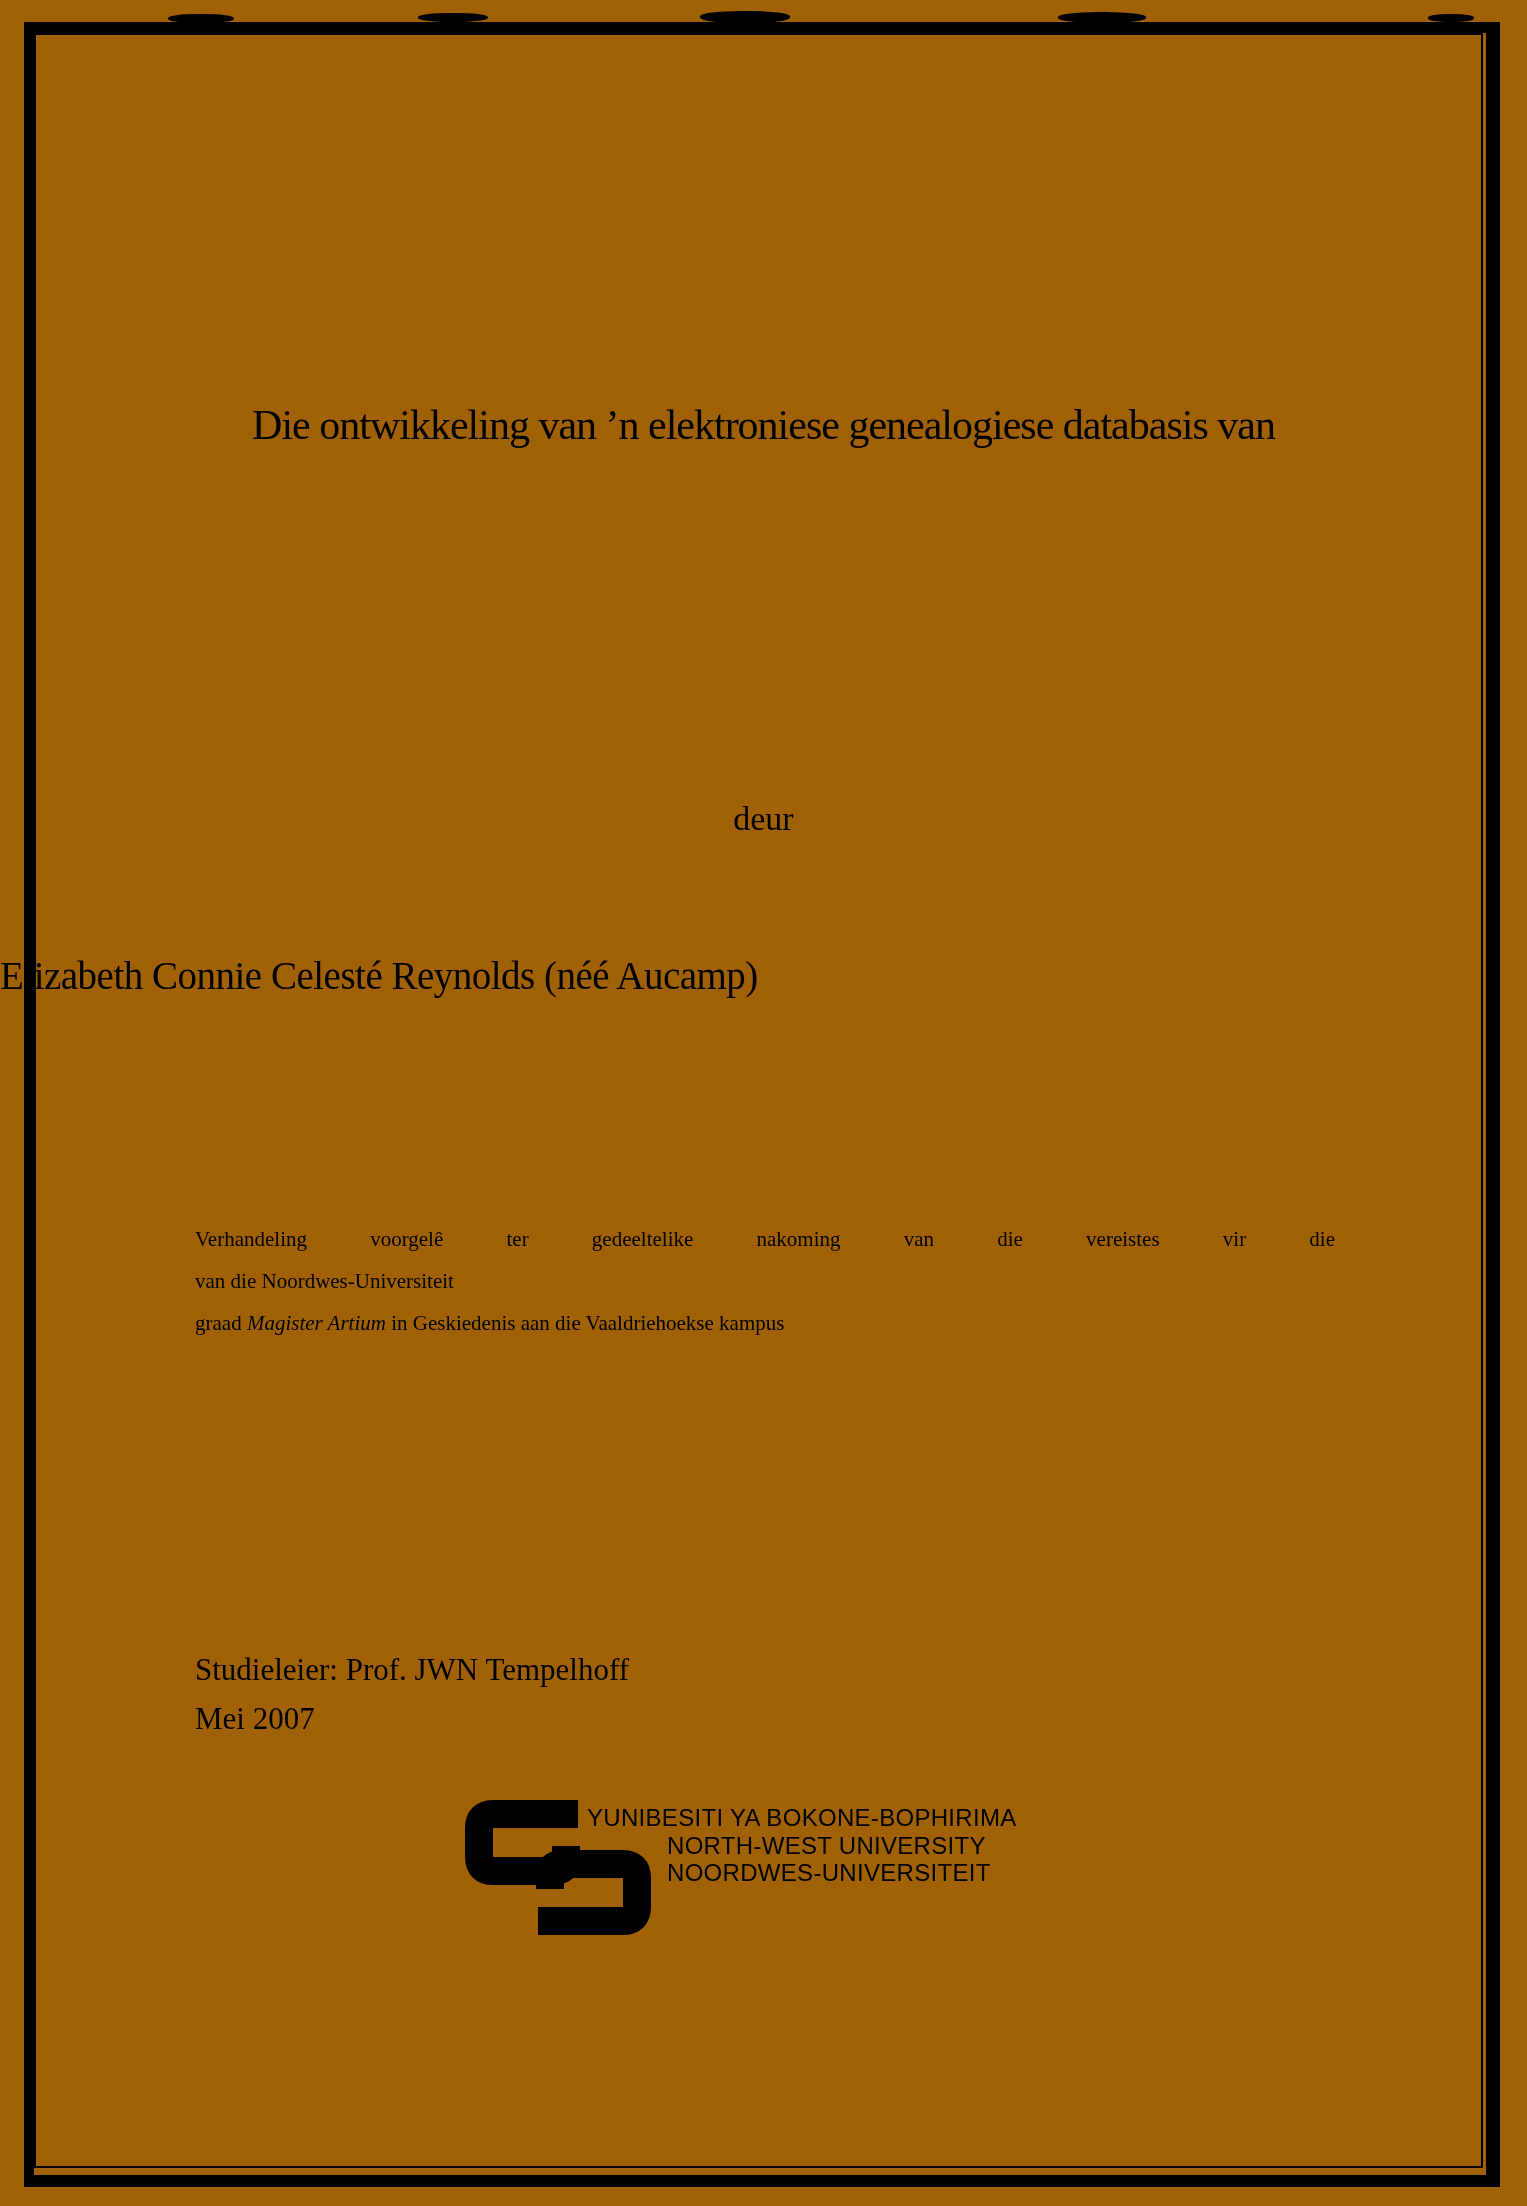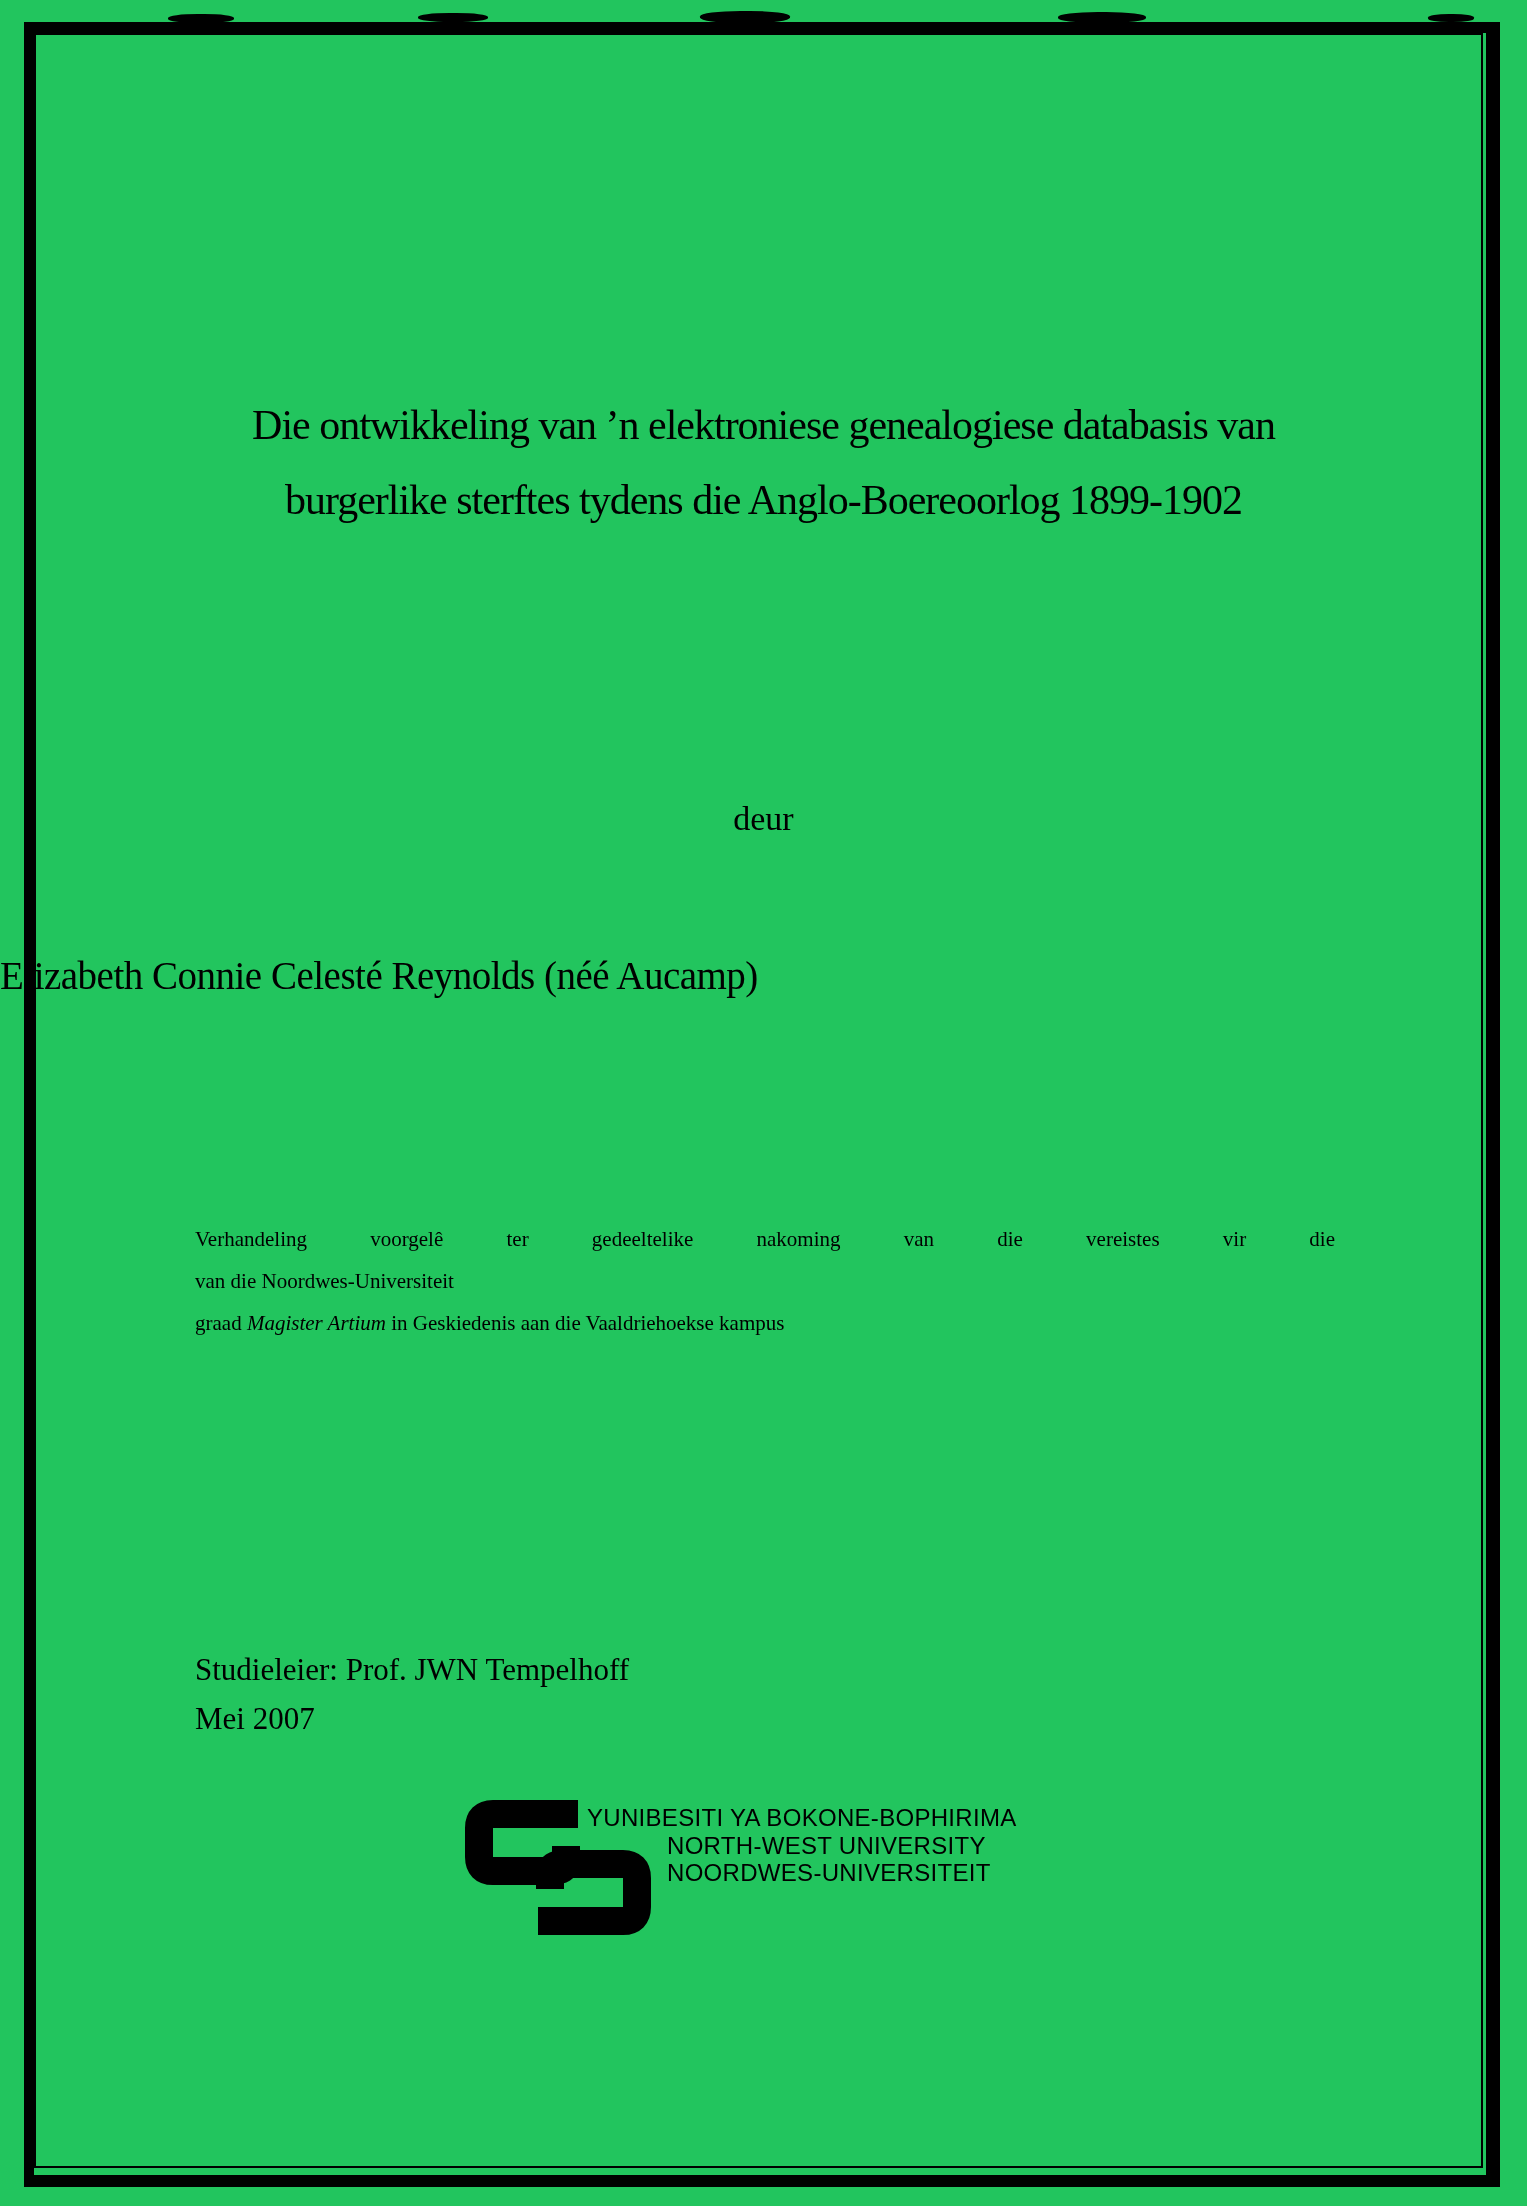--- a/index.html
+++ b/index.html
@@ -1,19 +1,19 @@
 <!DOCTYPE html>
 <html><head>
 <meta charset="utf-8">
 <style>
   html,body{margin:0;padding:0;background:#ffffff;}
   .page{
     position:relative;
     width:1527px;height:2206px;
-    background:#22c55e;
+    background:#a16207;
     color:#000;
     font-family:"Liberation Serif", serif;
     overflow:hidden;
   }
   
   .frame-outer{
     position:absolute;
     left:24px;top:22px;right:27px;bottom:19px;
     border-style:solid;border-color:#000;
     border-width:11px 14px 12px 10px;
@@ -82,21 +82,20 @@
   </div>
 
   <div class="artifact a1"></div>
   <div class="artifact a2"></div>
   <div class="artifact a3"></div>
   <div class="artifact a4"></div>
   <div class="artifact a5"></div>
 
   <h1 class="title">
     <span class="title-line">Die ontwikkeling van ’n elektroniese genealogiese databasis van</span>
-    <span class="title-line">burgerlike sterftes tydens die Anglo-Boereoorlog 1899-1902</span>
   </h1>
 
   <div class="byline">deur</div>
 
   <div class="author">Elizabeth Connie Celesté Reynolds (néé Aucamp)</div>
 
   <div class="degree">
     <div class="degree-line-justified">Verhandeling voorgelê ter gedeeltelike nakoming van die vereistes vir die</div>
     <div>van die Noordwes-Universiteit</div>
     <div><span>graad </span><em>Magister Artium</em><span> in Geskiedenis aan die Vaaldriehoekse kampus</span></div>

